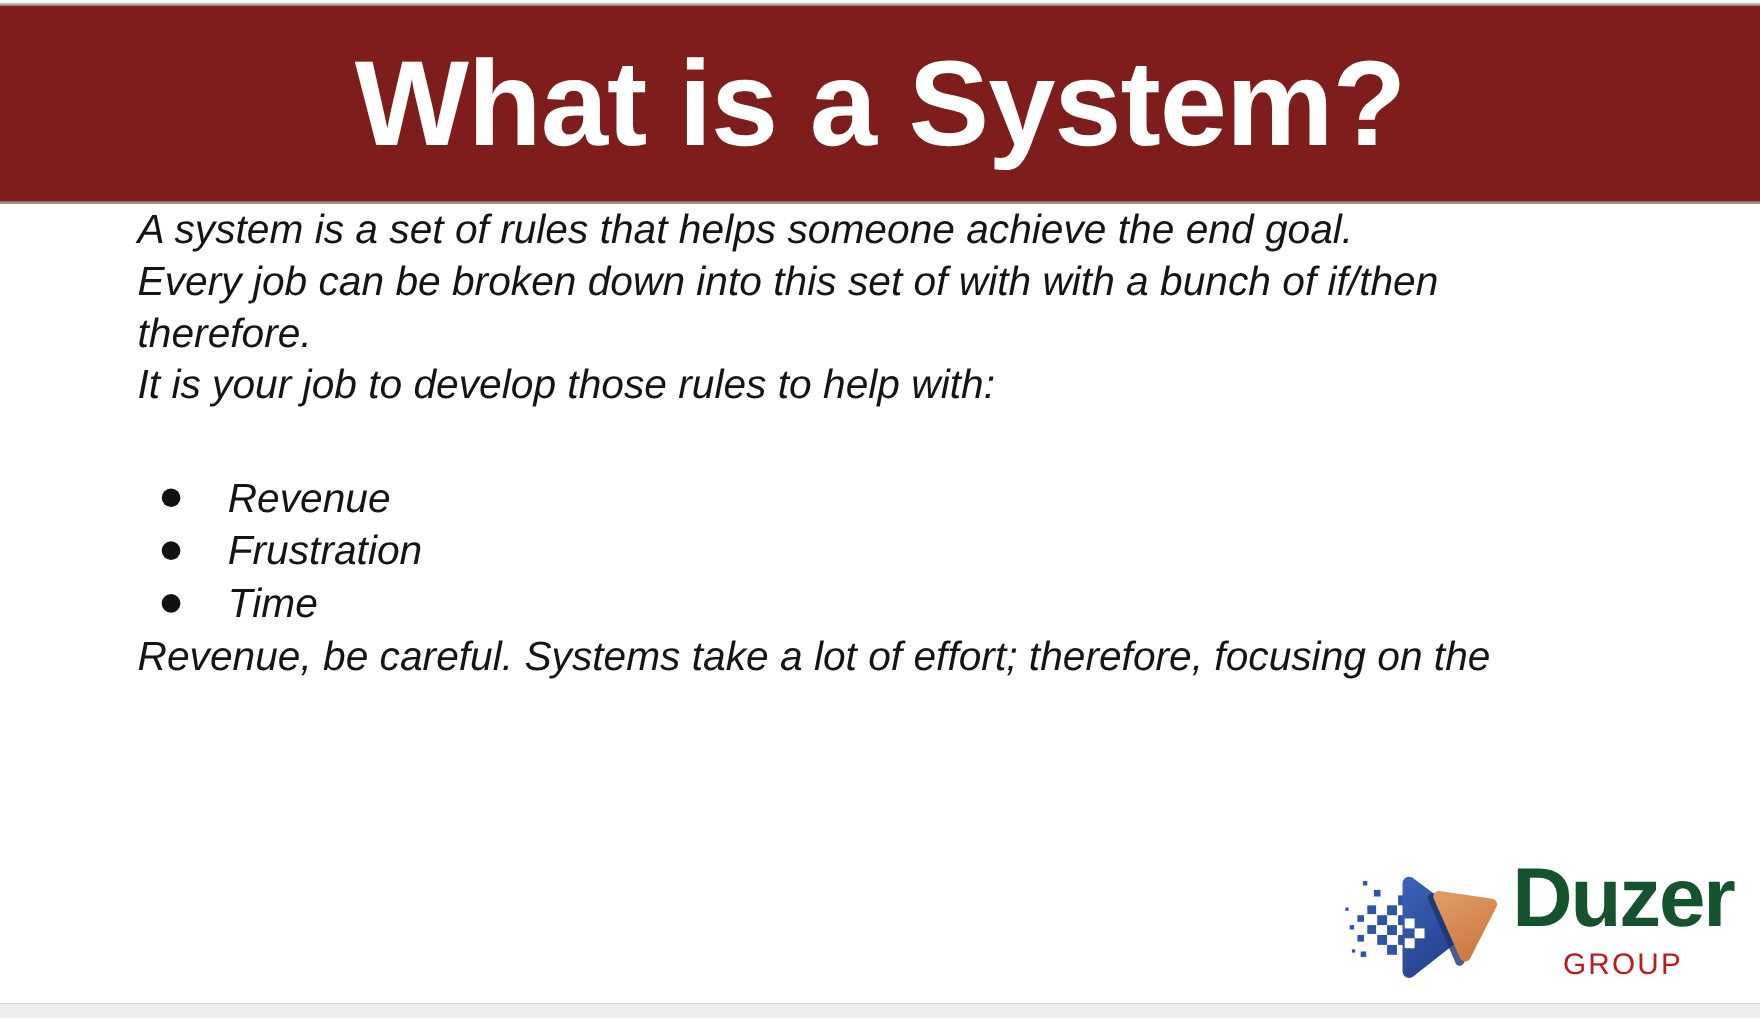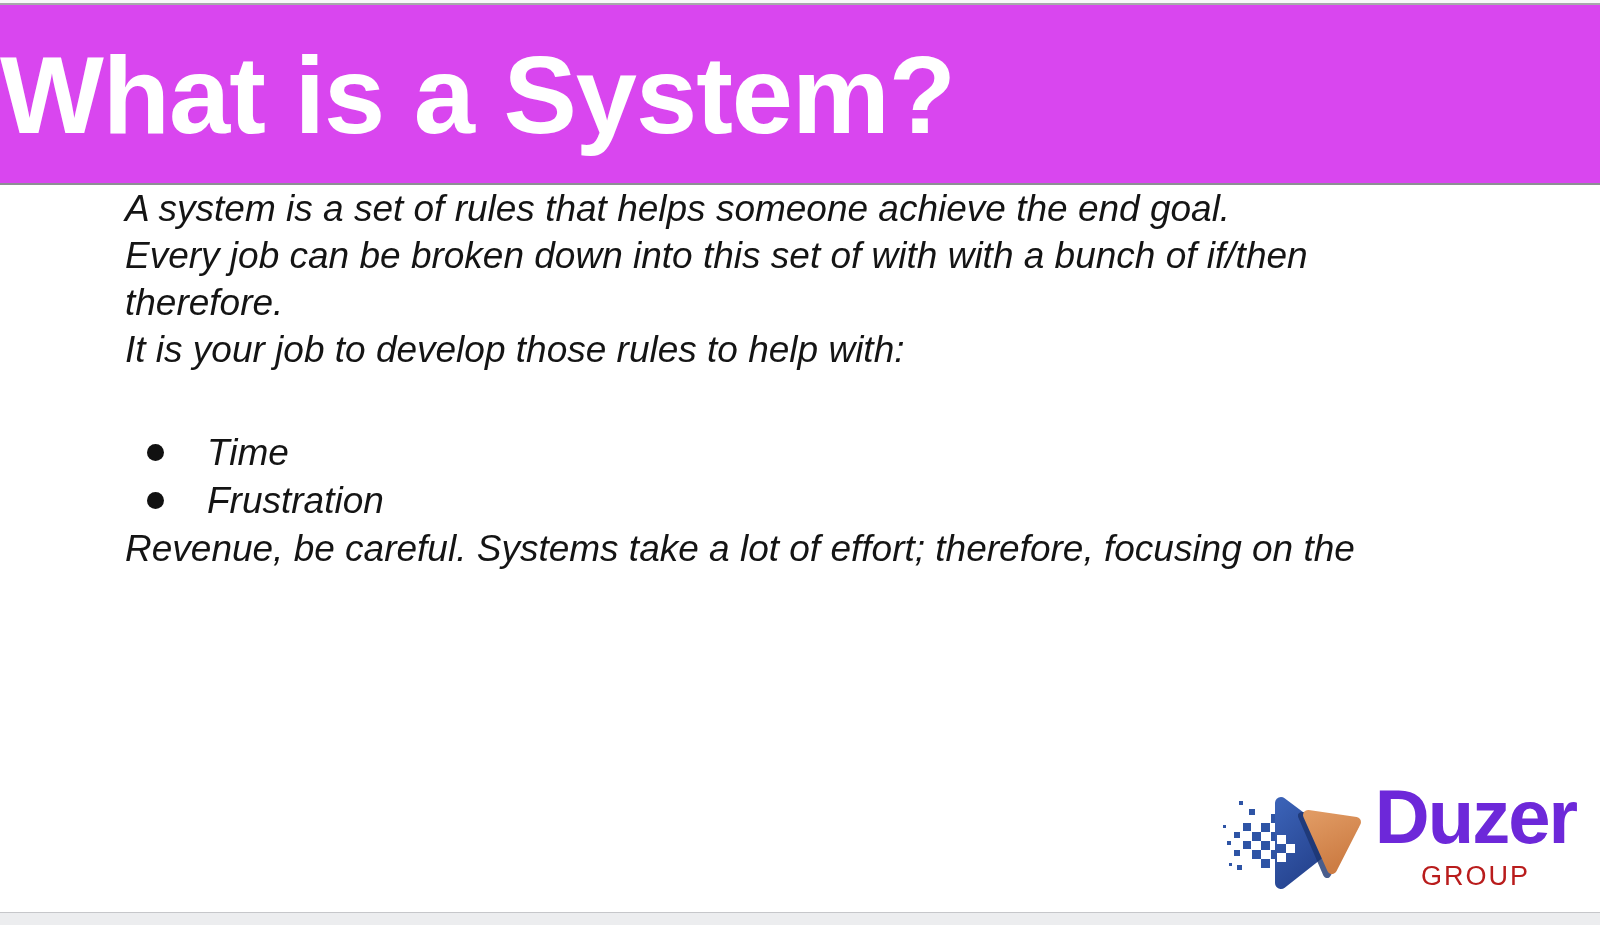--- a/index.html
+++ b/index.html
@@ -15,24 +15,25 @@
     background: #ffffff;
     overflow: hidden;
   }
   
   .edge-top { height: 3px; background: #f7f7f8; }
   .edge-top-line { height: 2px; background: #a7a8ab; }
 
   
   .banner {
     height: 178px;
-    background: #d946ef;
+    background: #7f1d1d;
     border-bottom: 2px solid #8d8f94;
     display: flex;
     align-items: center;
+    justify-content: center;
   }
   .banner h1 {
     margin: 0;
     padding-top: 2px;
     color: #ffffff;
     font-size: 110px;
     font-weight: bold;
     letter-spacing: -1px;
     line-height: 1;
   }
@@ -81,21 +82,21 @@
     bottom: 12px;
     display: flex;
     align-items: center;
   }
   .logo-icon { display: block; }
   .logo-text { margin-left: 4px; text-align: center; font-style: normal; }
   .logo-word {
     font-size: 76px;
     font-weight: bold;
     letter-spacing: -2px;
-    color: #6d28d9;
+    color: #14532d;
     line-height: 0.85;
   }
   .logo-sub {
     font-size: 27px;
     color: #b91c1c;
     letter-spacing: 2px;
     margin-top: 3px;
   }
 
   
@@ -125,25 +126,29 @@
       <span class="line">therefore.</span>
     </p>
 
     <p class="p3">
       <span class="line">It is your job to develop those rules to help with:</span>
     </p>
 
     <ul class="bullets">
       <li>
         <span class="dot"></span>
-        <span>Time</span>
+        <span>Revenue</span>
       </li>
       <li>
         <span class="dot"></span>
         <span>Frustration</span>
+      </li>
+      <li>
+        <span class="dot"></span>
+        <span>Time</span>
       </li>
     </ul>
 
     <p class="p4">
       <span class="line">Revenue, be careful. Systems take a lot of effort; therefore, focusing on the</span>
     </p>
 
     <div class="logo">
       <svg class="logo-icon" width="150" height="100" viewBox="0 0 150 100" xmlns="http://www.w3.org/2000/svg">
         <defs>

